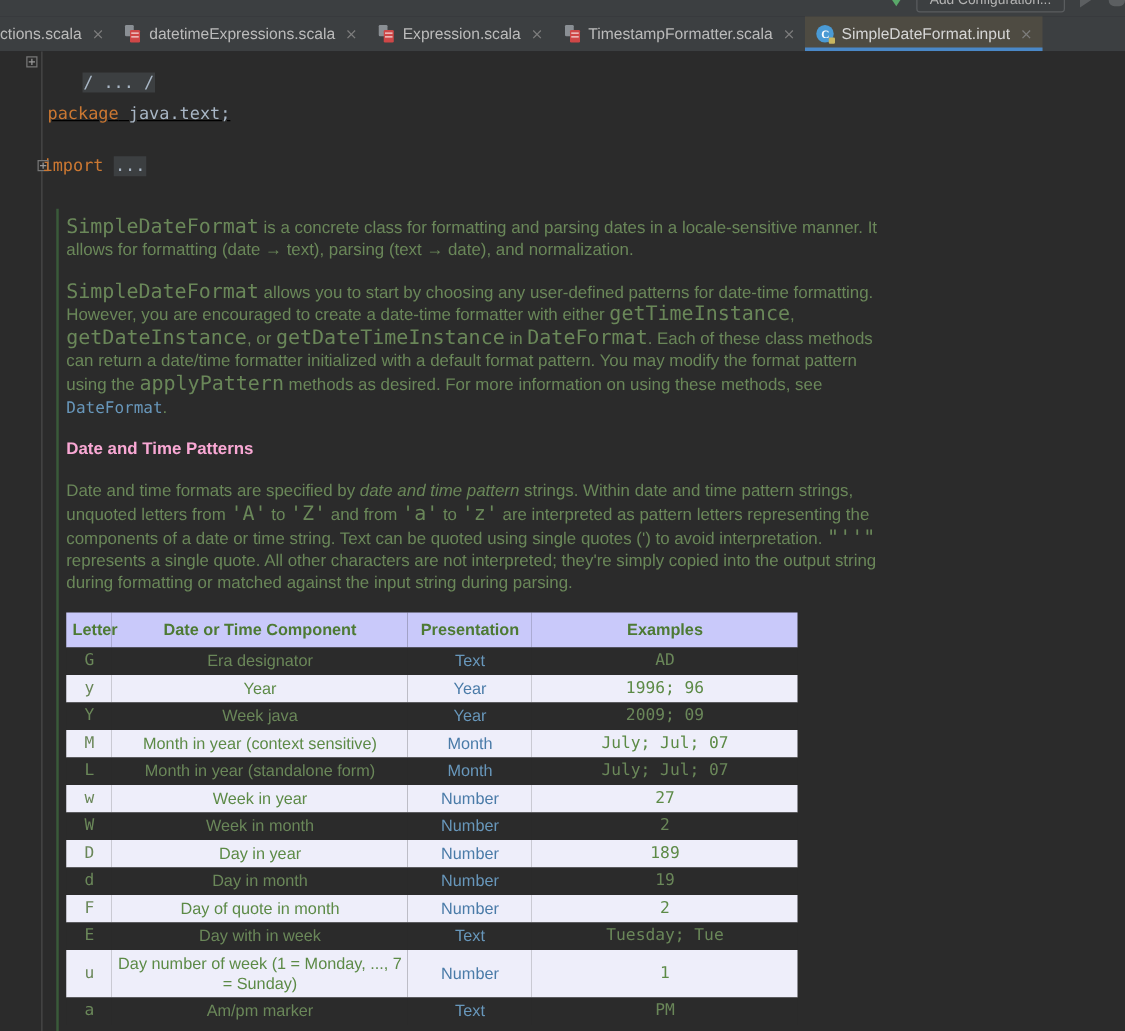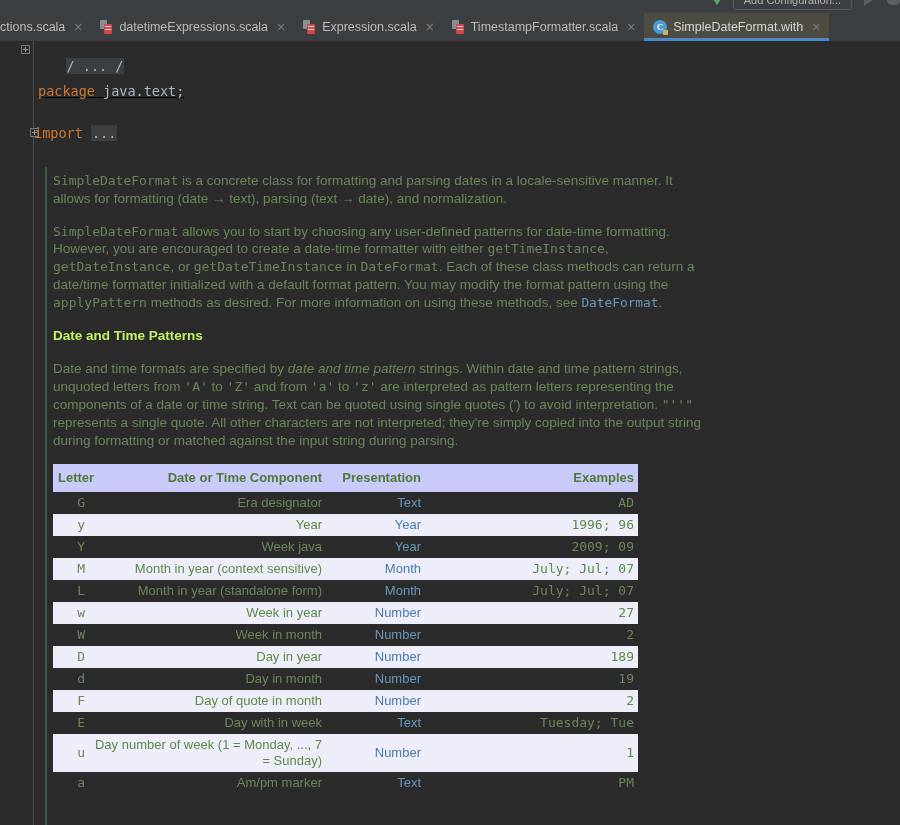--- a/index.html
+++ b/index.html
@@ -123,32 +123,32 @@
 
   
   .doc-bar {
     position: absolute; left: 45px; width: 2px; background: #3a5a3a;
   }
   #doc {
     position: absolute; left: 53px; top: 131px; width: 652px;
     color: #6a8759; font-size: 13.5px; line-height: 17.8px;
   }
   #doc p { margin-bottom: 15px; }
-  #doc .mono { font-family: "DejaVu Sans Mono", monospace; font-size: 13px; }
+  #doc .mono { font-family: "DejaVu Sans Mono", monospace; font-size: 16px; }
   #doc .link { color: #6897bb; font-family: "DejaVu Sans Mono", monospace; font-size: 12.8px; }
-  #doc h4 { font-size: 13.5px; font-weight: bold; color: #bef264; margin-bottom: 16px; }
+  #doc h4 { font-size: 13.5px; font-weight: bold; color: #f9a8d4; margin-bottom: 16px; }
   #doc i { font-style: italic; }
 
   
   table.pat {
     border-collapse: collapse; width: 585px; margin-top: 2px;
     table-layout: fixed;
   }
   table.pat th, table.pat td {
-    text-align: right; vertical-align: middle;
+    text-align: center; vertical-align: middle;
     padding: 3px 4px 3px 5px; font-size: 13px; line-height: 16px;
   }
   table.pat thead th { background: #c9c9fa; color: #4d7a34; font-weight: bold; padding: 6px 4px 6px 5px; }
   table.pat tbody tr:nth-child(odd)  td { background: #2b2b2b; }
   table.pat tbody tr:nth-child(even) td { background: #eeeefa; }
   table.pat tbody tr:nth-child(odd)  .c-letter { color: #6a8759; }
   table.pat tbody tr:nth-child(even) .c-letter { color: #6a8759; }
   table.pat tbody tr:nth-child(odd)  .c-comp   { color: #6a8759; }
   table.pat tbody tr:nth-child(even) .c-comp   { color: #5c8a46; }
   table.pat tbody tr:nth-child(odd)  .c-pres   { color: #6897bb; }
@@ -202,21 +202,21 @@
     <span class="ic-scala">
         <i class="s1"></i>
         <i class="s2"></i>
       </span>
     <span class="tab-label">TimestampFormatter.scala</span>
     <span class="tab-close">×</span>
   </div>
 
   <div class="tab active">
     <span class="ic-class">C<i class="lock"></i></span>
-    <span class="tab-label">SimpleDateFormat.with</span>
+    <span class="tab-label">SimpleDateFormat.input</span>
     <span class="tab-close">×</span>
   </div>
 
 </div>
 
 <div id="editor">
 
   <div class="gutter-line"></div>
 
   <div class="fold-plus" style="left:21px; top:4px;"></div>

